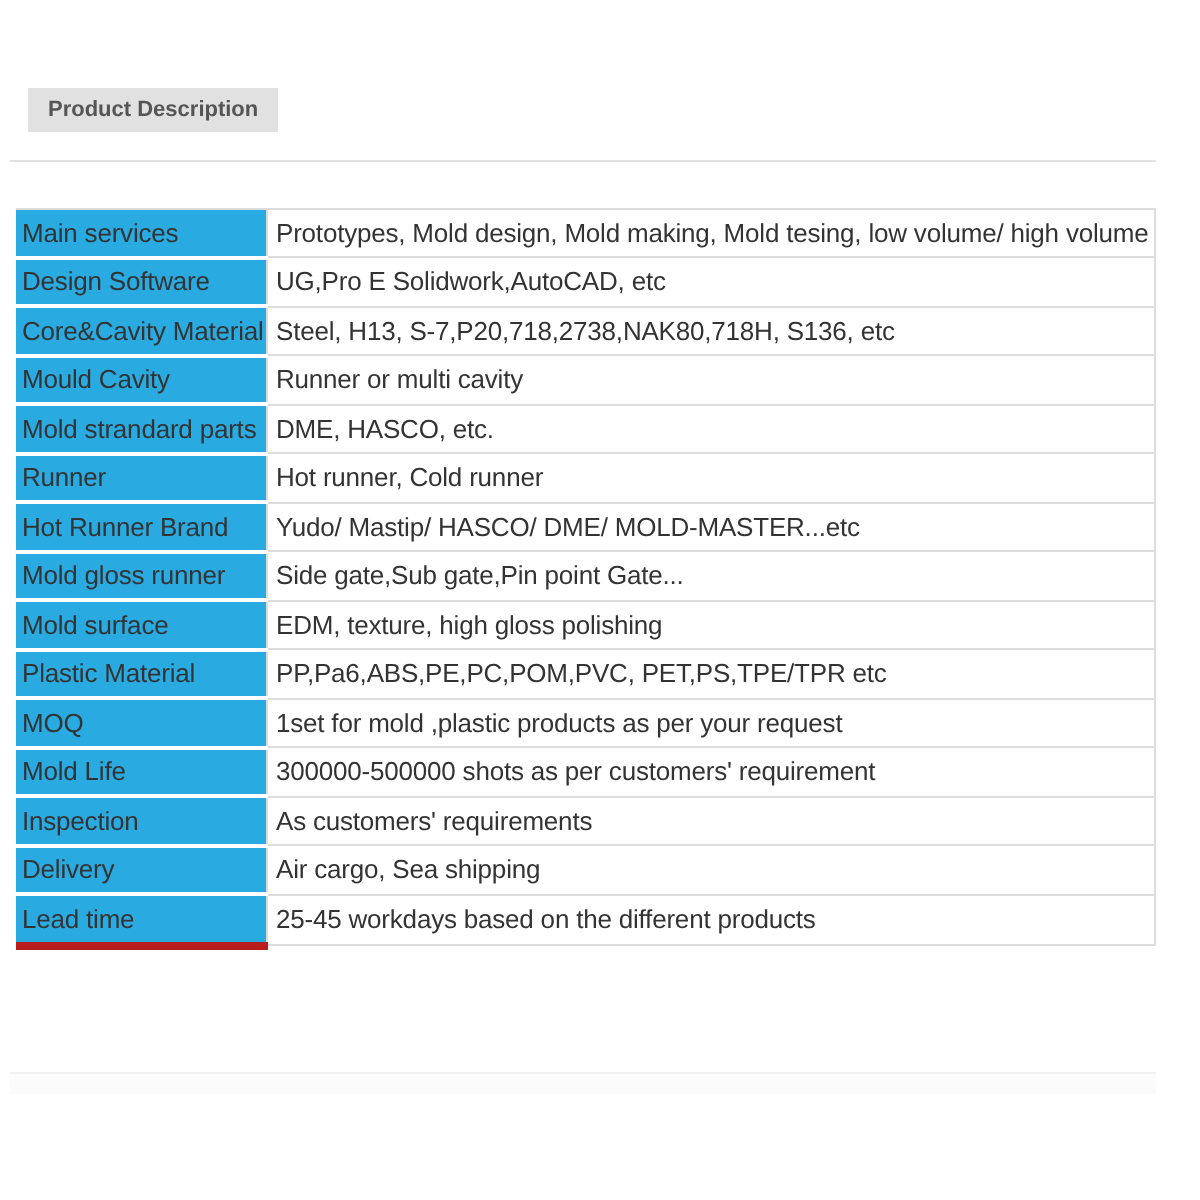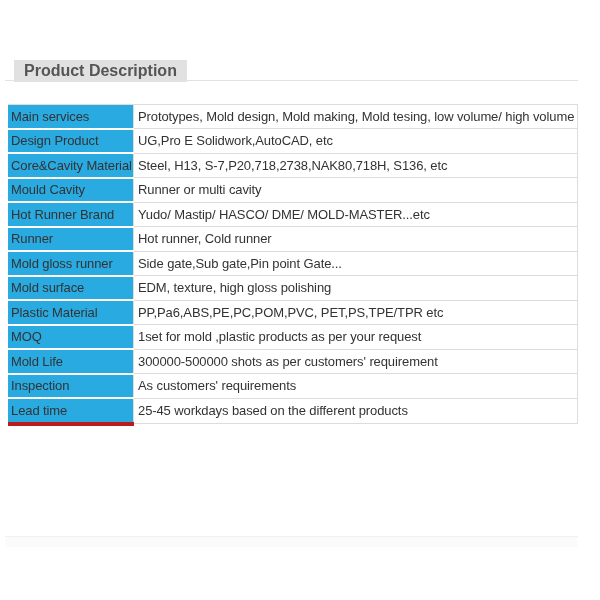--- a/index.html
+++ b/index.html
@@ -13,26 +13,26 @@
   }
   .page {
     position: relative;
     width: 600px;
     height: 600px;
     background: #ffffff;
   }
   .tab {
     position: absolute;
     left: 14px;
-    top: 60px;
+    top: 44px;
     height: 22px;
     padding: 0 10px;
     background: #e1e1e1;
     color: #555555;
-    font-size: 16px;
+    font-size: 11px;
     font-weight: 700;
     display: inline-flex;
     align-items: center;
     justify-content: center;
     white-space: nowrap;
     cursor: pointer;
   }
   .tab-divider {
     position: absolute;
     left: 5px;
@@ -98,38 +98,42 @@
 
   <div class="tab-divider"></div>
 
   <table class="spec-table">
     <tbody>
         <tr>
           <td class="label-cell">Main services</td>
           <td class="value-cell">Prototypes, Mold design, Mold making, Mold tesing, low volume/ high volume plastic production</td>
         </tr>
         <tr>
-          <td class="label-cell">Design Product</td>
+          <td class="label-cell">Design Software</td>
           <td class="value-cell">UG,Pro E Solidwork,AutoCAD, etc</td>
         </tr>
         <tr>
           <td class="label-cell">Core&amp;Cavity Material</td>
           <td class="value-cell">Steel, H13, S-7,P20,718,2738,NAK80,718H, S136, etc</td>
         </tr>
         <tr>
           <td class="label-cell">Mould Cavity</td>
           <td class="value-cell">Runner or multi cavity</td>
         </tr>
         <tr>
-          <td class="label-cell">Hot Runner Brand</td>
-          <td class="value-cell">Yudo/ Mastip/ HASCO/ DME/ MOLD-MASTER...etc</td>
+          <td class="label-cell">Mold strandard parts</td>
+          <td class="value-cell">DME, HASCO, etc.</td>
         </tr>
         <tr>
           <td class="label-cell">Runner</td>
           <td class="value-cell">Hot runner, Cold runner</td>
+        </tr>
+        <tr>
+          <td class="label-cell">Hot Runner Brand</td>
+          <td class="value-cell">Yudo/ Mastip/ HASCO/ DME/ MOLD-MASTER...etc</td>
         </tr>
         <tr>
           <td class="label-cell">Mold gloss runner</td>
           <td class="value-cell">Side gate,Sub gate,Pin point Gate...</td>
         </tr>
         <tr>
           <td class="label-cell">Mold surface</td>
           <td class="value-cell">EDM, texture, high gloss polishing</td>
         </tr>
         <tr>
@@ -142,20 +146,24 @@
         </tr>
         <tr>
           <td class="label-cell">Mold Life</td>
           <td class="value-cell">300000-500000 shots as per customers' requirement</td>
         </tr>
         <tr>
           <td class="label-cell">Inspection</td>
           <td class="value-cell">As customers' requirements</td>
         </tr>
         <tr>
+          <td class="label-cell">Delivery</td>
+          <td class="value-cell">Air cargo, Sea shipping</td>
+        </tr>
+        <tr>
           <td class="label-cell">Lead time</td>
           <td class="value-cell">25-45 workdays based on the different products</td>
         </tr>
       </tbody>
   </table>
 
   <div class="below-band"></div>
 
 </div>
 

